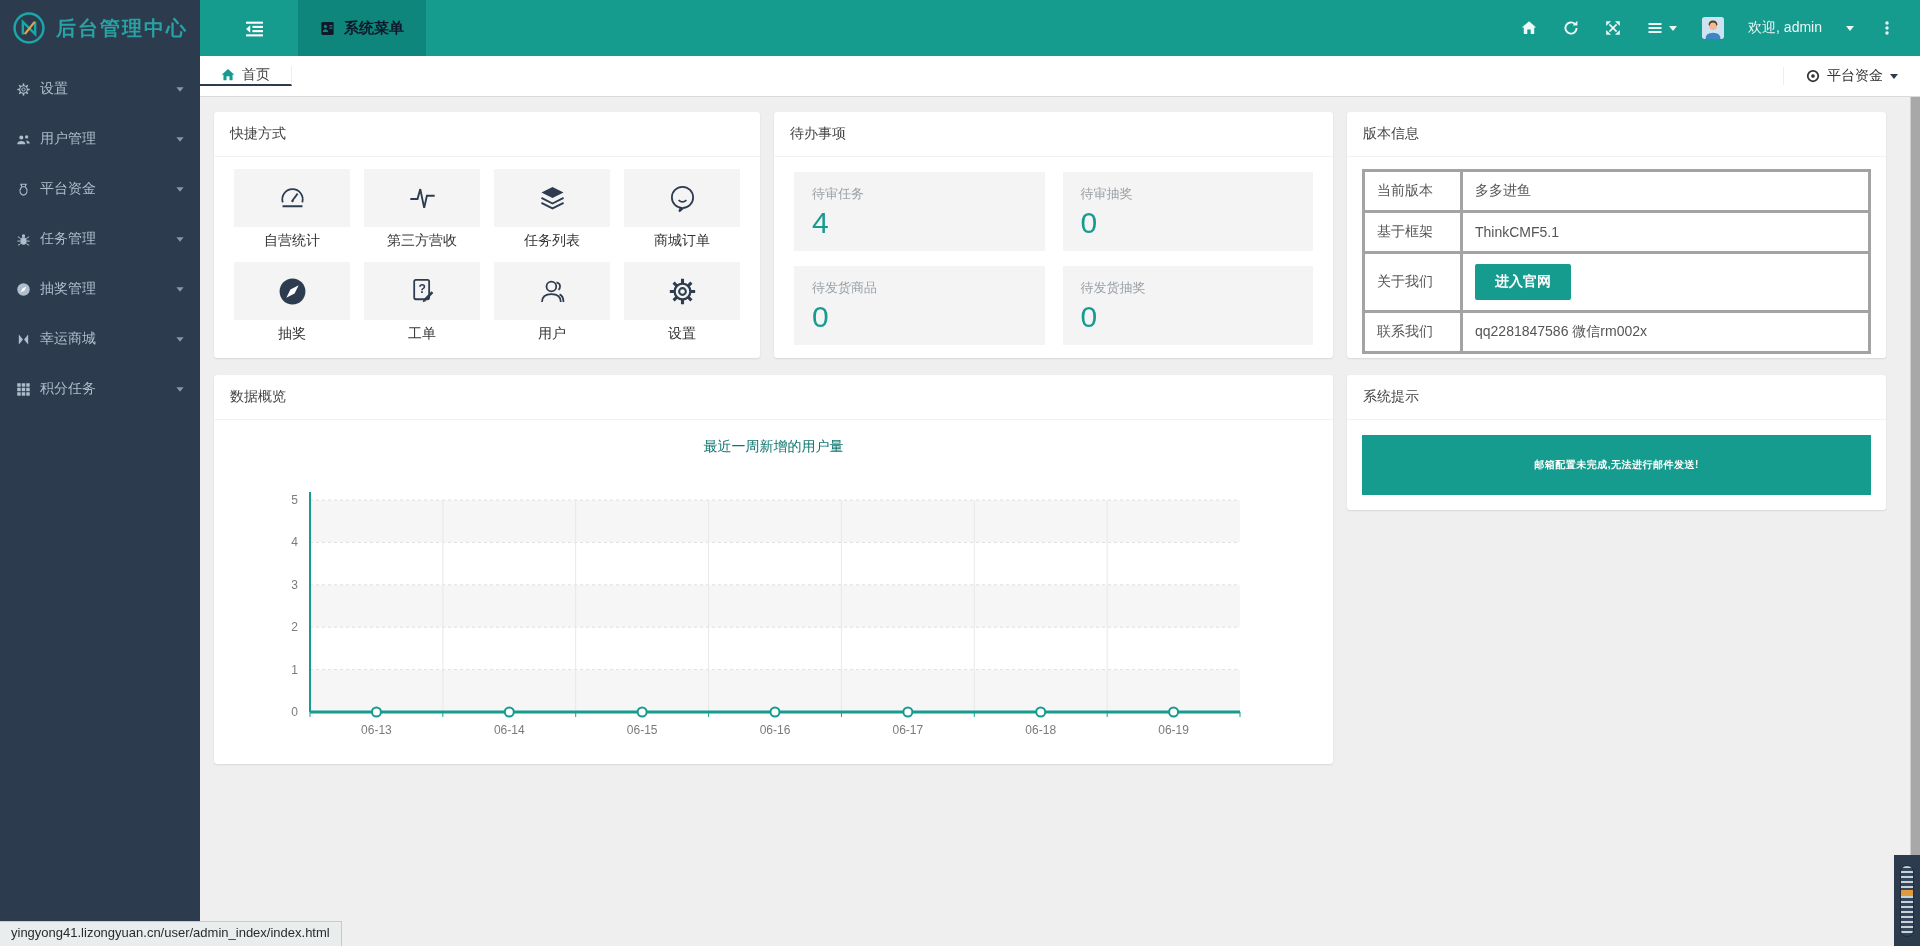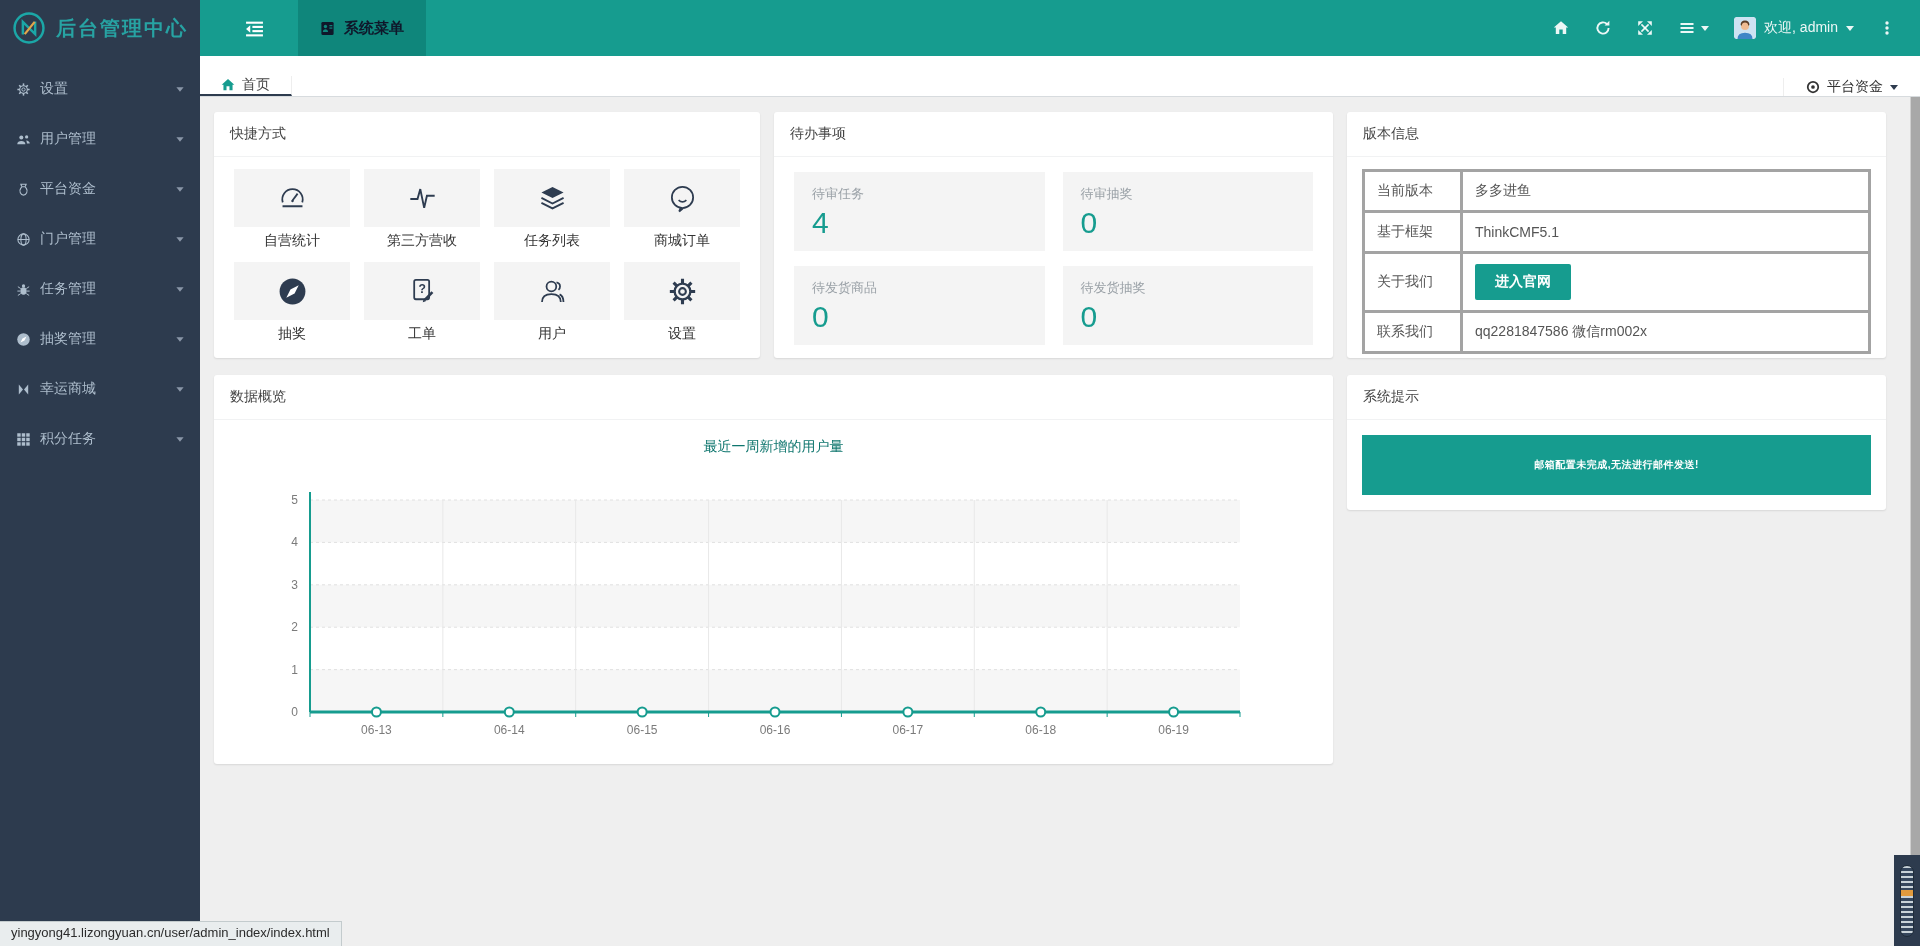--- a/index.html
+++ b/index.html
@@ -12,32 +12,32 @@
   .logo svg { width:34px; height:34px; }
   .brand { font-size:20px; font-weight:600; color:#27a3a3; letter-spacing:2px; }
   .nav-toggle { width:72px; margin-left:18px; display:flex; align-items:center; justify-content:center; color:#fff; cursor:pointer; }
   .nav-toggle svg { width:19px; height:17px; }
   .nav-tab { margin-left:8px; padding:0 22px; display:flex; align-items:center; gap:9px; background:#0f867b; color:#0f172a; font-size:15px; font-weight:bold; cursor:pointer; }
   .nav-tab svg { width:15px; height:15px; }
   .nav-right { margin-left:auto; display:flex; align-items:center; padding-right:12px; color:rgba(255,255,255,.92); }
   .nav-icon { padding:0 13px; height:56px; display:flex; align-items:center; gap:6px; cursor:pointer; }
   .nav-icon svg { width:16px; height:16px; }
   .caret { width:0; height:0; border-left:4px solid transparent; border-right:4px solid transparent; border-top:5px solid currentColor; display:inline-block; }
-  .user-box { display:flex; align-items:center; gap:8px; padding:0 12px; height:56px; cursor:pointer; font-size:14px; }
+  .user-box { display:flex; align-items:center; gap:24px; padding:0 12px; height:56px; cursor:pointer; font-size:14px; }
   .user-box svg.av { width:22px; height:22px; border-radius:2px; }
 
   
   .sidebar { position:absolute; top:56px; left:0; bottom:0; width:200px; background:#2d3b4e; z-index:20; }
   .sidebar ul { list-style:none; padding-top:8px; }
   .sidebar li { height:50px; display:flex; align-items:center; padding:0 16px; color:#aebecd; font-size:14px; cursor:pointer; }
   .sidebar li svg { width:15px; height:15px; margin-right:9px; flex:0 0 15px; }
   .sidebar li .caret { margin-left:auto; color:#8a97a8; transform:scale(.9); }
 
   
-  .crumbbar { position:absolute; top:56px; left:200px; right:0; height:41px; background:#fff; border-bottom:1px solid #d7dbde; z-index:15; display:flex; align-items:flex-end; }
+  .crumbbar { position:absolute; top:56px; left:200px; right:0; height:41px; background:#fff; border-bottom:1px solid #d7dbde; z-index:15; display:flex; align-items:center; }
   .crumb-tab { width:92px; display:flex; align-items:center; justify-content:center; gap:7px; font-size:14px; color:#444; border-right:1px solid #eee; border-bottom:2px solid #2d3b4e; cursor:pointer; }
   .crumb-tab svg { width:14px; height:14px; color:#169c8f; }
   .page-actions { margin-left:auto; padding:0 22px; display:flex; align-items:center; gap:7px; font-size:14px; color:#333; border-left:1px solid #eee; cursor:pointer; }
   .page-actions svg { width:14px; height:14px; color:#333; }
   .page-actions .caret { color:#2d3b4e; }
 
   
   .content { position:absolute; top:97px; left:200px; right:0; bottom:0; padding:15px 0 0 14px; }
   .grid { display:grid; grid-template-columns:546px 559px 539px; grid-template-rows:246px auto; column-gap:14px; row-gap:17px; }
   .card { background:#fff; border-radius:3px; box-shadow:0 1px 2px rgba(0,0,0,.1); overflow:hidden; }
@@ -311,27 +311,20 @@
           <use href="#s-users"></use>
         </svg>
       <span>用户管理</span>
       <span class="caret"></span>
     </li>
     <li>
       <svg>
           <use href="#s-moneybag"></use>
         </svg>
       <span>平台资金</span>
-      <span class="caret"></span>
-    </li>
-    <li>
-      <svg>
-          <use href="#s-globe"></use>
-        </svg>
-      <span>门户管理</span>
       <span class="caret"></span>
     </li>
     <li>
       <svg>
           <use href="#s-bug"></use>
         </svg>
       <span>任务管理</span>
       <span class="caret"></span>
     </li>
     <li>

